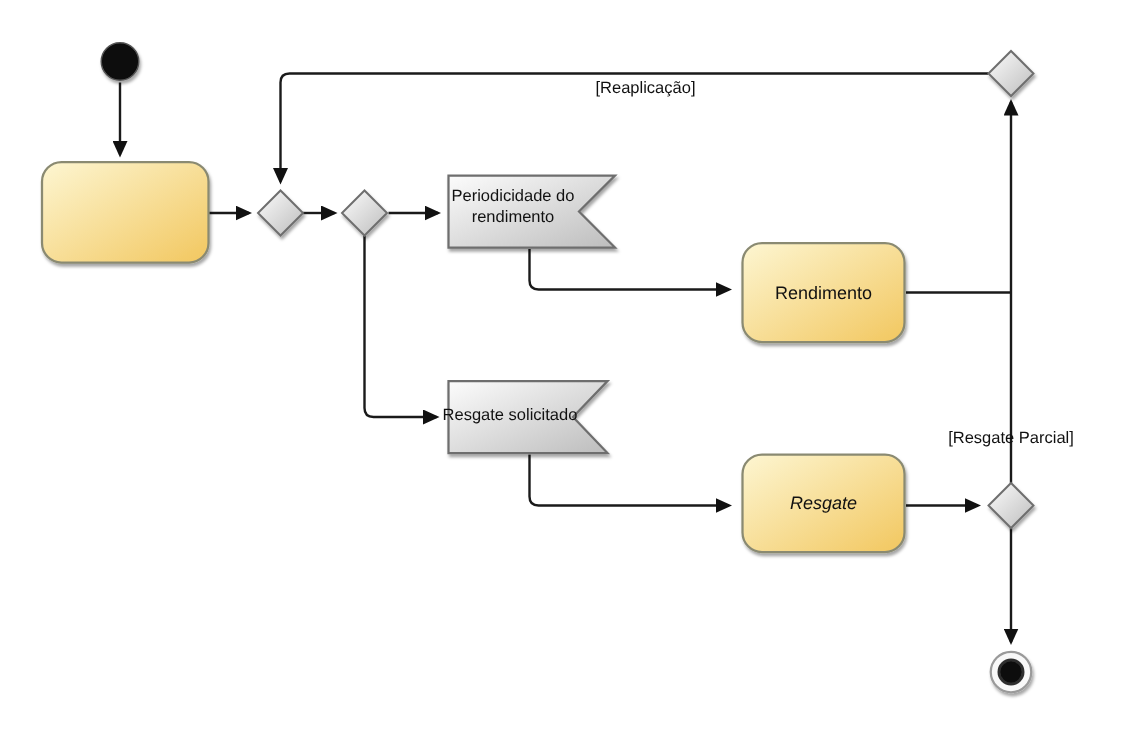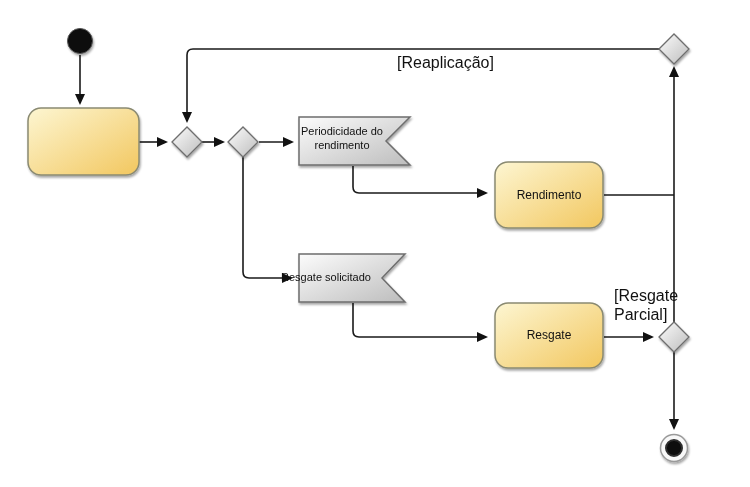--- a/index.html
+++ b/index.html
@@ -19,26 +19,26 @@
     justify-content: center;
     text-align: center;
     font-size: 12px;
     color: #111111;
     line-height: 1.25;
     pointer-events: none;
   }
   .signal-label { font-size: 11px; }
   .guard-label {
     position: absolute;
-    font-size: 16px;
+    font-size: 11px;
     color: #111111;
     pointer-events: none;
     line-height: 1.2;
   }
-  .guard-centered { width: 120px; }
+  .guard-centered { width: 120px; text-align: center; }
 </style>
 </head>
 <body>
 
 <div id="stage">
 
   <svg id="diagram-svg" width="750" height="487" viewBox="0 0 750 487">
     <defs>
       <linearGradient id="gradYellow" x1="0" y1="0" x2="1" y2="1">
         <stop offset="0" stop-color="#FDF6D2"></stop>
@@ -95,22 +95,22 @@
       <circle cx="674" cy="448" r="13.5" fill="#f8f8f8" stroke="#9a9a9a" stroke-width="1.5"></circle>
       <circle cx="674" cy="448" r="8" fill="#0b0b0b" stroke="#2e2e2e" stroke-width="2"></circle>
     </g>
   </svg>
 
 
   <div class="node-label signal-label" style="left:296px; top:117px; width:92px; height:44px;">Periodicidade do rendimento</div>
 
   <div class="node-label" style="left:495px; top:162px; width:108px; height:66px;border-radius:20px;">Rendimento</div>
 
-  <div class="node-label signal-label" style="left:280px; top:254px; width:92px; height:48px;">Resgate solicitado</div>
+  <div class="node-label signal-label" style="left:294px; top:254px; width:92px; height:48px;">Resgate solicitado</div>
 
-  <div class="node-label" style="left:495px; top:303px; width:108px; height:65px;">Resgate</div>
+  <div class="node-label" style="left:495px; top:303px; width:108px; height:65px;font-style:italic;">Resgate</div>
 
   <div class="guard-label" style="left:397px; top:53px;">[Reaplicação]</div>
 
   <div class="guard-label guard-centered" style="left:614px; top:286px;">[Resgate Parcial]</div>
 
 
 </div>
 
 </body></html>

